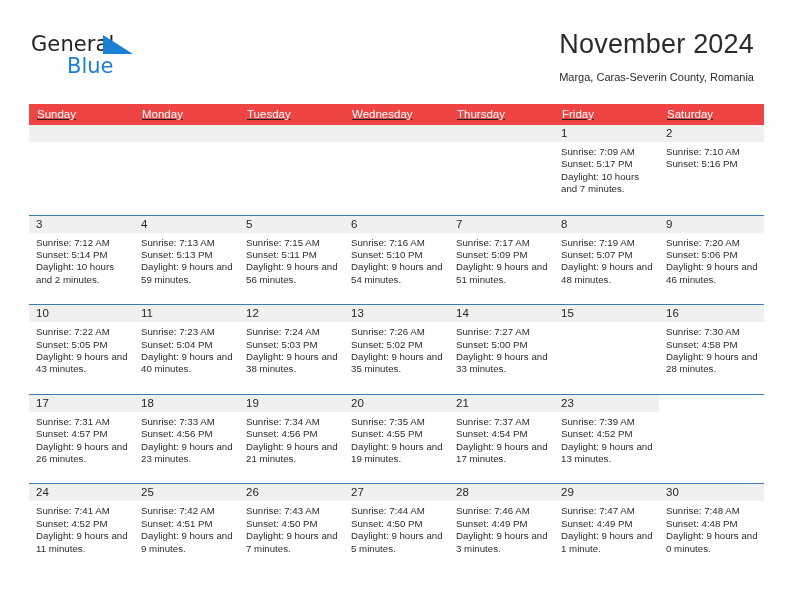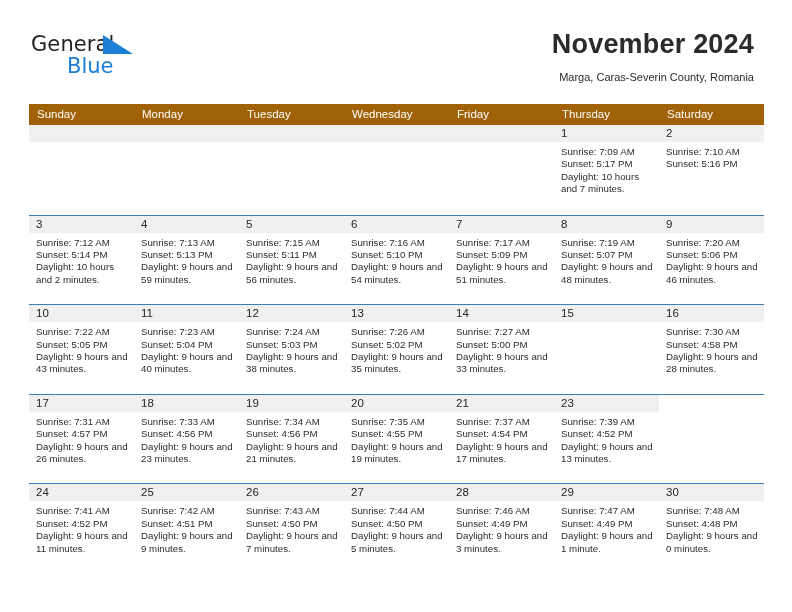--- a/index.html
+++ b/index.html
@@ -68,21 +68,21 @@
   }
 
   .title-block {
     position: absolute;
     right: 38px;
     top: 28px;
     text-align: right;
   }
   .cal-title {
     font-size: 27px;
-    font-weight: 700;
+    font-weight: 400;
     color: #2b2b2b;
     line-height: 32px;
     letter-spacing: 0.2px;
     white-space: nowrap;
   }
   .cal-subtitle {
     margin-top: 9px;
     font-size: 11px;
     font-weight: 400;
     color: #2b2b2b;
@@ -95,21 +95,22 @@
     position: absolute;
     left: 29px;
     top: 104px;
     width: 735px;
   }
 
   .dow-row {
     display: flex;
     width: 735px;
     height: 21px;
-    background: #a16207;
+    background: #ef4444;
+    text-decoration: underline;
   }
   .dow {
     flex: 0 0 105px;
     width: 105px;
     box-sizing: border-box;
     padding-left: 8px;
     color: #ffffff;
     font-size: 11.5px;
     line-height: 21px;
     white-space: nowrap;
@@ -181,22 +182,22 @@
 
   </div>
 
   <div class="calendar">
 
     <div class="dow-row">
       <div class="dow">Sunday</div>
       <div class="dow">Monday</div>
       <div class="dow">Tuesday</div>
       <div class="dow">Wednesday</div>
+      <div class="dow">Thursday</div>
       <div class="dow">Friday</div>
-      <div class="dow">Thursday</div>
       <div class="dow">Saturday</div>
     </div>
 
     <div id="weeks-container">
         <div class="week first">
           <div class="cell empty">
             <div class="cell-head"></div>
             <div class="cell-body"></div>
           </div>
           <div class="cell empty">

